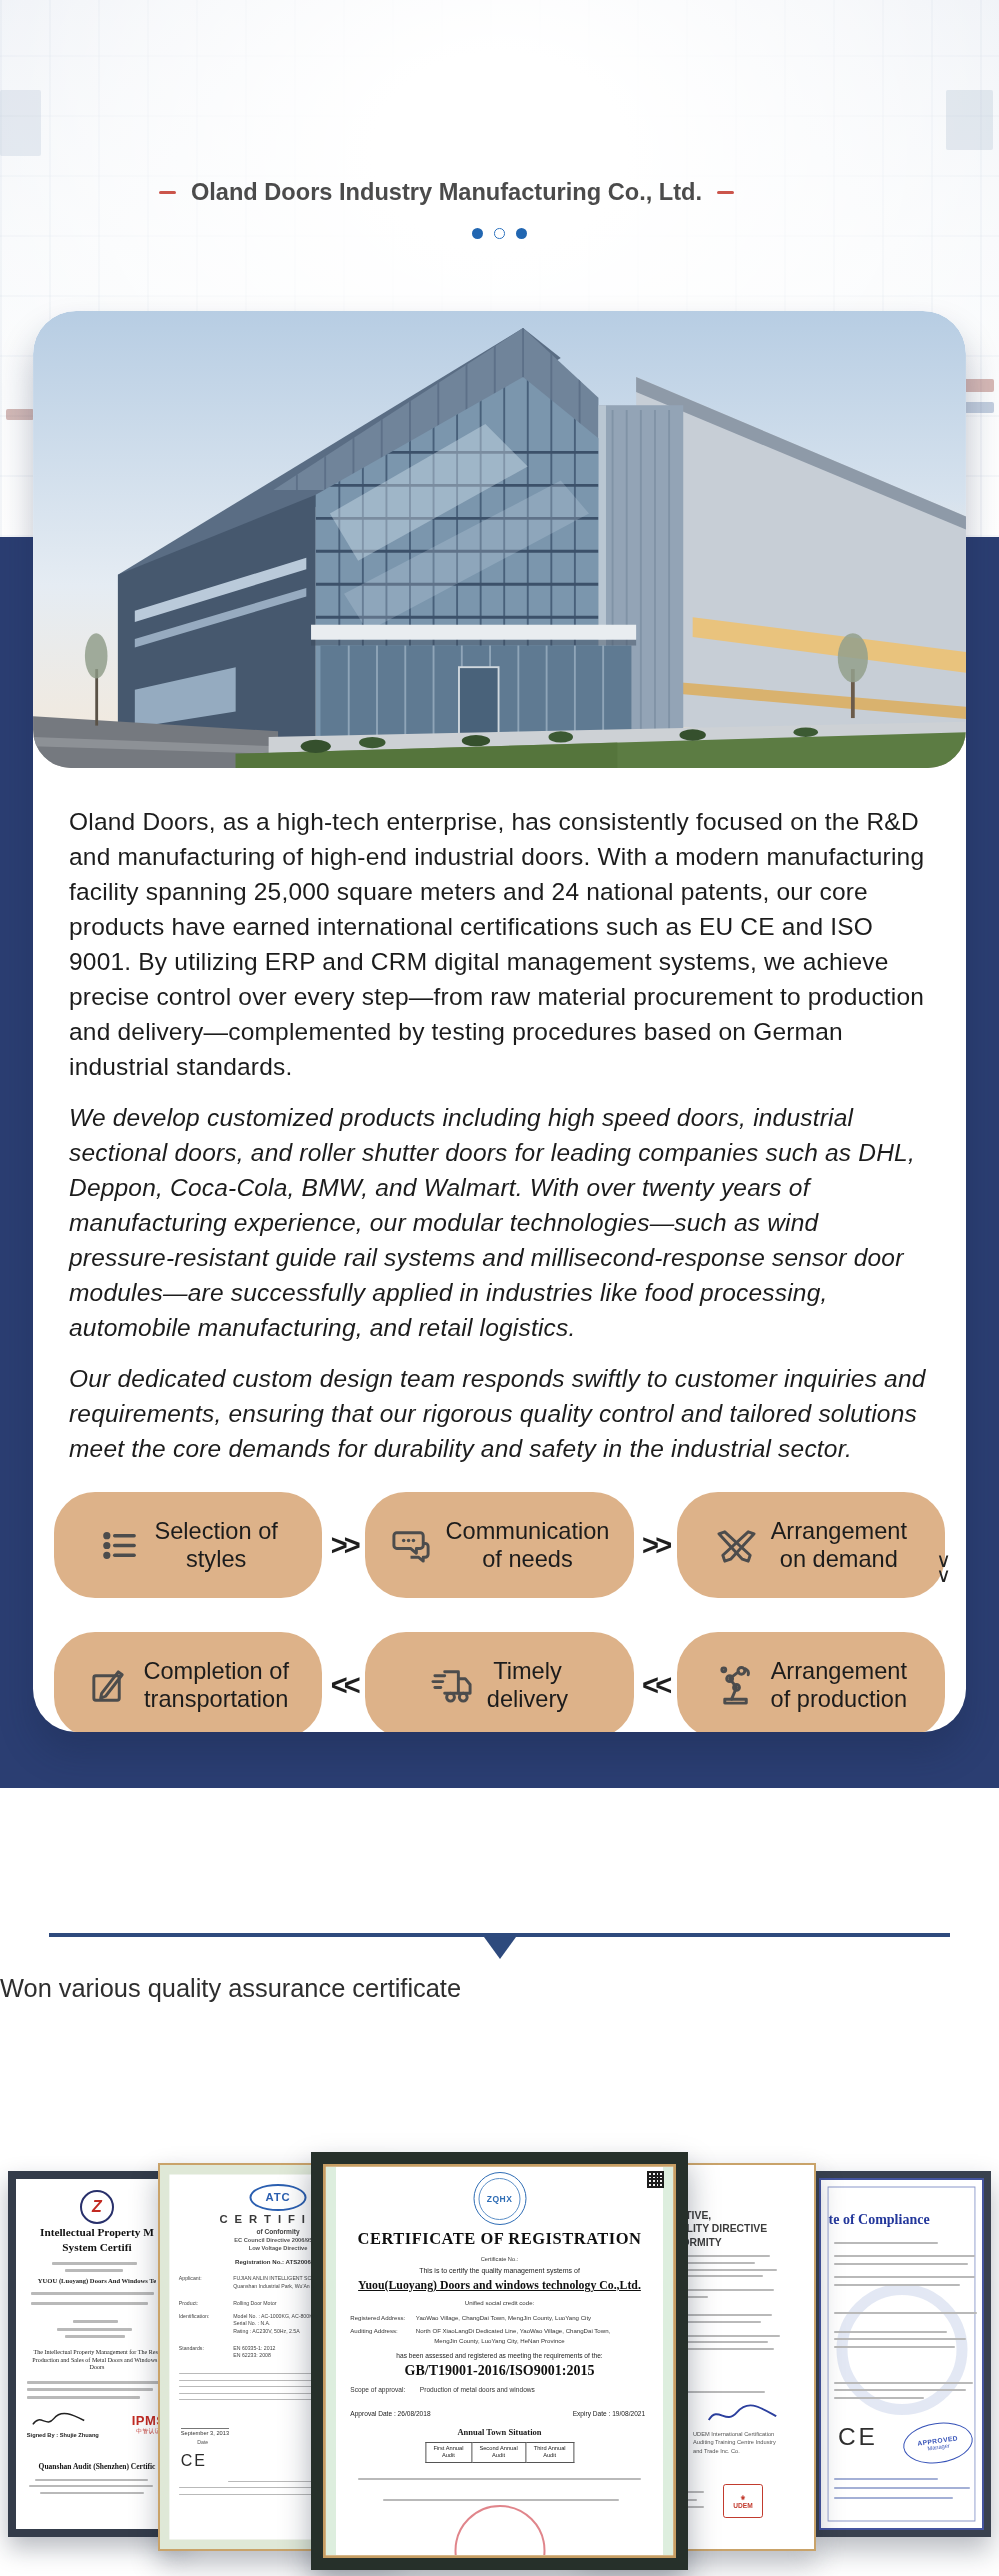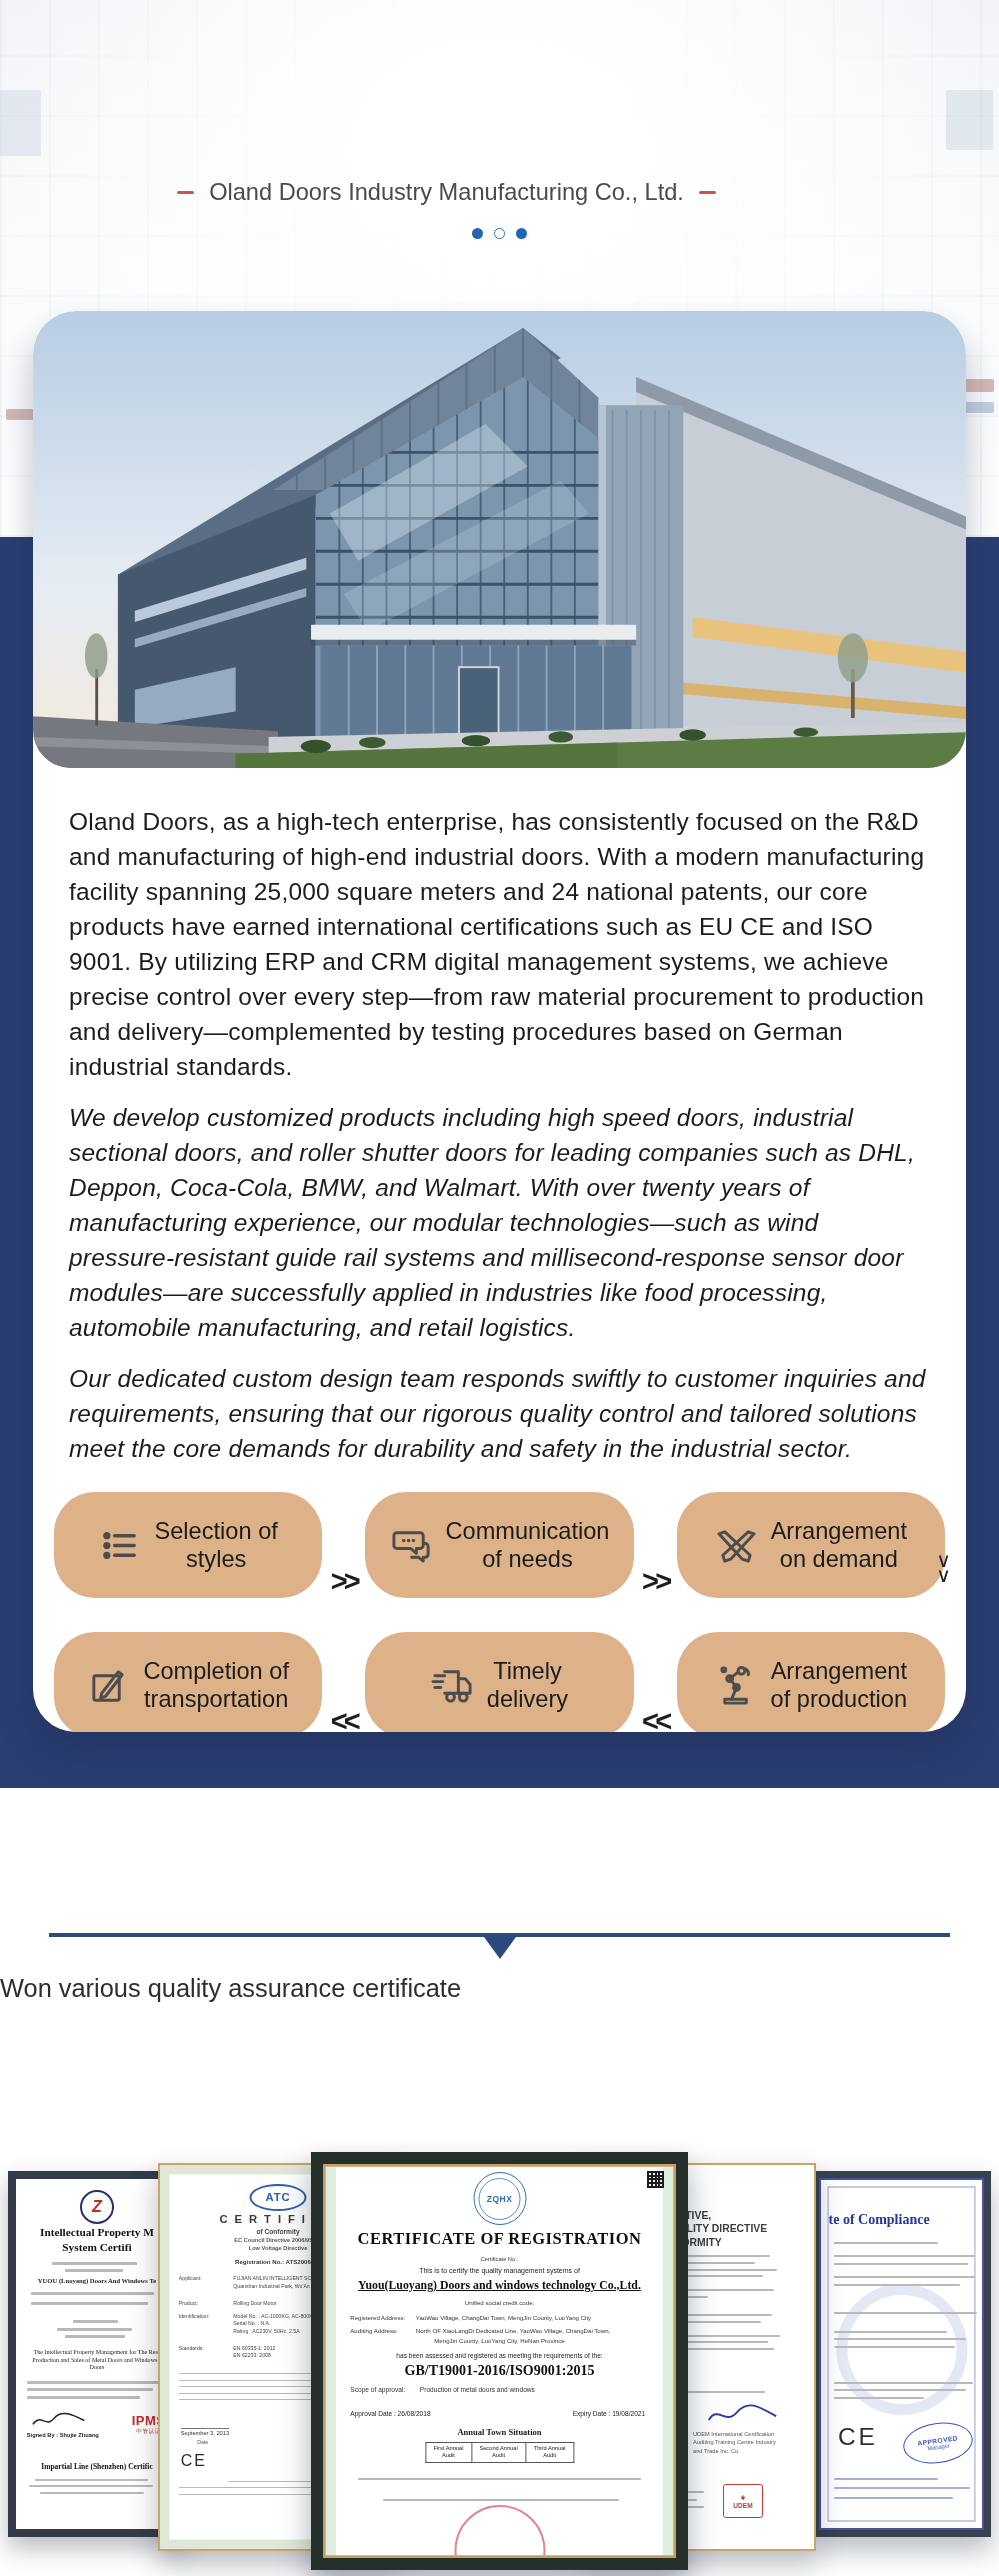--- a/index.html
+++ b/index.html
@@ -11,38 +11,38 @@
   .ghost .grid{position:absolute;inset:0;opacity:.5;
     background:repeating-linear-gradient(90deg,rgba(173,188,209,.28) 0 1.9px,transparent 1.9px 49px),
                repeating-linear-gradient(0deg,rgba(173,188,209,.20) 0 1.9px,transparent 1.9px 60px);}
   .ghost .fade{position:absolute;inset:0;
     background:radial-gradient(ellipse at 50% 28%,#ffffff 18%,rgba(255,255,255,.55) 55%,rgba(255,255,255,0) 85%);}
   .speck{position:absolute;border-radius:1.9px;}
   
   .h-title{position:absolute;top:36px;left:0;width:999px;text-align:center;}
   .h-title .t{display:inline-block;font-size:98px;line-height:1.0;font-weight:800;letter-spacing:-2.8px;
               color:#0c0c0c;transform:scale(.70,1.04);transform-origin:center;}
-  .h-sub{position:absolute;top:179px;left:0;width:893px;display:flex;align-items:center;justify-content:center;gap:15px;}
+  .h-sub{position:absolute;top:179px;left:0;width:893px;display:flex;align-items:center;justify-content:center;gap:15px;font-weight:bold;}
   .h-sub .s{font-size:23.6px;color:#4b4b4b;}
   .dash{width:17px;height:3.8px;background:#c2372c;border-radius:1.9px;opacity:.85;}
   .dots{position:absolute;top:228px;left:0;width:999px;display:flex;justify-content:center;gap:11.3px;}
   .dot{width:11.3px;height:11.3px;border-radius:50%;background:#2166b1;}
   .dot.hollow{background:#fff;border:1.9px solid #2f74c0;width:8.5px;height:8.5px;}
   
   .navy{position:absolute;top:537px;left:0;width:999px;height:1251px;background:#2b3e72;}
   
   .card{position:absolute;top:311px;left:33px;width:933px;height:1421px;background:#fff;border-radius:43px;
         box-shadow:0 21px 34px rgba(20,35,70,.28);overflow:hidden;}
   .photo{width:933px;height:457px;border-radius:43px 43px 38px 38px;overflow:hidden;display:block;}
   .card .txt{padding:0 36px;}
   .card p{font-size:24.5px;line-height:35px;letter-spacing:0.2px;color:#1c1c1c;margin:0;}
   .card p.first{margin-top:36px;}
   .card p + p{margin-top:16px;font-style:italic;}
   
-  .flow-row{display:flex;align-items:flex-end;padding:0 21px;margin-top:26px;}
+  .flow-row{display:flex;align-items:center;padding:0 21px;margin-top:26px;}
   .flow-row.r2{margin-top:34px;}
   .pill{flex:1;height:106px;background:#ddb289;border-radius:41px;display:flex;align-items:center;
         justify-content:center;gap:13px;}
   .pill .lbl{font-size:23.6px;line-height:28px;color:#1c1c1c;text-align:center;}
   .pill svg{flex:0 0 auto;}
   .sep{width:43px;text-align:center;font-size:29px;font-weight:600;color:#1e1e1e;letter-spacing:-3.8px;}
   .vsep{position:absolute;right:15px;top:1242px;text-align:center;font-size:20px;line-height:15px;color:#222;}
   
   .c-title{position:absolute;top:1813px;left:0;width:999px;text-align:center;}
   .c-title .t{display:inline-block;font-size:74px;line-height:1;font-weight:800;letter-spacing:-1.9px;color:#0c0c0c;
@@ -387,21 +387,21 @@
         <i class="fl" style="top:209px;left:11.3px;width:126px;"></i>
         <i class="fl" style="top:217px;left:11.3px;width:113px;"></i>
         <svg class="sig" style="top:232px;left:15px;" width="57" height="19" viewBox="0 0 60 20">
           <path d="M2,14 C10,2 16,18 24,8 S44,4 56,10" stroke="#222" stroke-width="1.6" fill="none"></path>
         </svg>
         <div style="position:absolute;top:253px;left:11.3px;font-size:5.7px;font-weight:700;color:#222;">Signed By : Shujie Zhuang</div>
         <div class="ipms">
           <span>IPMS</span>
           <small>中管认证</small>
         </div>
-        <div class="ctr serif" style="top:283px;font-size:7.5px;font-weight:700;color:#111;">Impartial Line (Shenzhen) Certific</div>
+        <div class="ctr serif" style="top:283px;font-size:7.5px;font-weight:700;color:#111;">Quanshan Audit (Shenzhen) Certific</div>
         <i class="fl" style="top:300px;left:19px;width:113px;height:1.9px;"></i>
         <i class="fl" style="top:306px;left:13px;width:124px;height:1.9px;"></i>
         <i class="fl" style="top:313px;left:24.5px;width:104px;height:1.9px;"></i>
       </div>
     </div>
 
     <div class="cert c2">
       <div class="paper">
         <div class="atc-oval">ATC</div>
         <div class="ctr" style="top:36px;font-size:11.3px;font-weight:700;letter-spacing:1.9px;color:#3a3a3a;">C E R T I F I C A</div>

